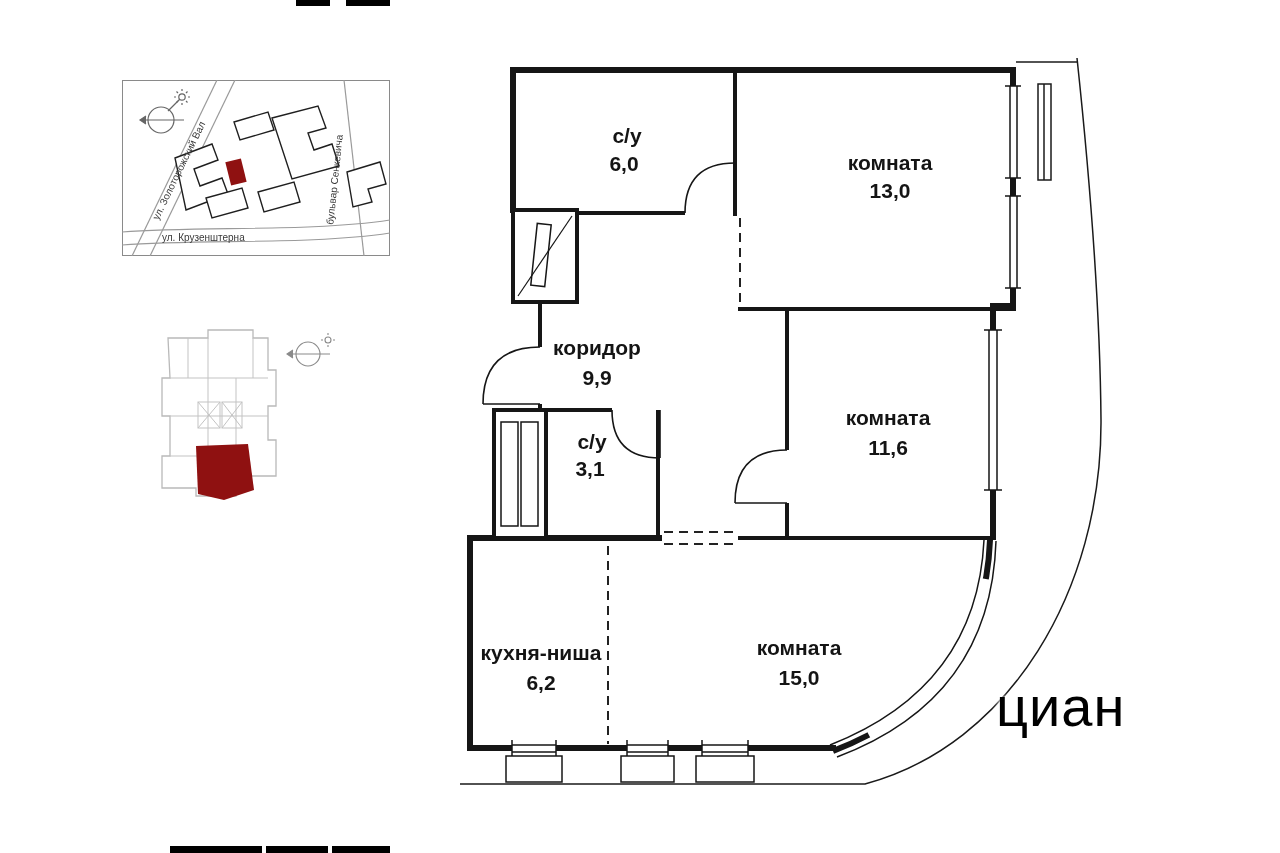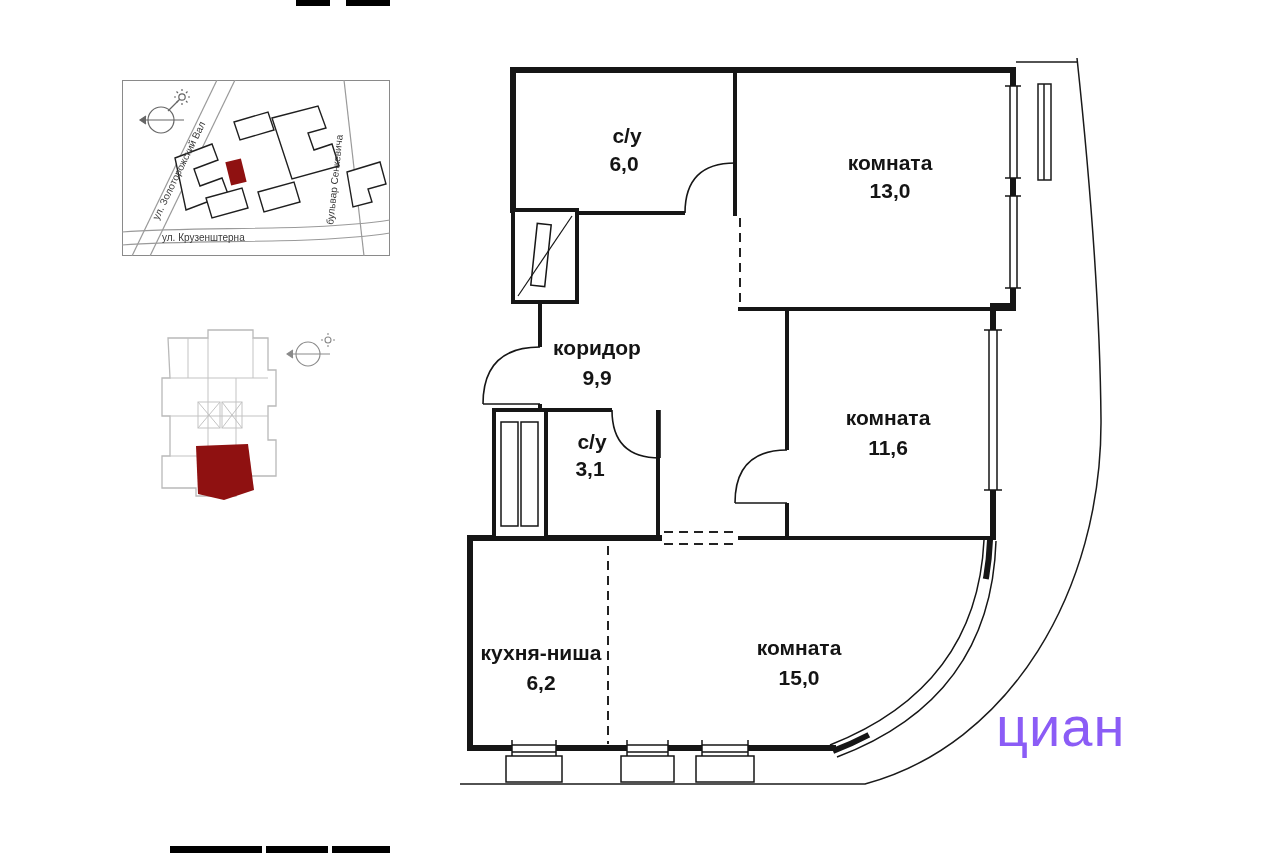--- a/index.html
+++ b/index.html
@@ -2,22 +2,22 @@
 <html><head>
 <meta charset="utf-8">
 <style>
   *{margin:0;padding:0;box-sizing:border-box}
   html,body{width:1280px;height:853px;background:#ffffff;overflow:hidden;
     font-family:"Liberation Sans",sans-serif}
   .layer{position:absolute}
   svg text{font-family:"Liberation Sans",sans-serif}
   .room-name,.room-area{font-size:21px;font-weight:700;fill:#141414;text-anchor:middle}
   .street-label{font-size:10px;fill:#3a3a3a}
-  .watermark{position:absolute;left:996px;top:694px;font-size:56px;letter-spacing:1px;
-    color:#8b5cf6;text-shadow:0 0 4px #fff,0 0 8px #fff;user-select:none}
+  .watermark{position:absolute;left:996px;top:674px;font-size:56px;letter-spacing:1px;
+    color:#000000;text-shadow:0 0 4px #fff,0 0 8px #fff;user-select:none}
   .crop-bar{position:absolute;background:#000}
 </style>
 </head>
 <body>
 
 <svg class="layer" style="left:0;top:0" width="1280" height="853" viewBox="0 0 1280 853">
 
   <g stroke="#1a1a1a" stroke-width="1.5" fill="none">
     <path d="M1016,62 H1077"></path>
     <path d="M1077,58 C1090,180 1100,300 1101,420 C1102,590 1010,745 865,784 L460,784"></path>

